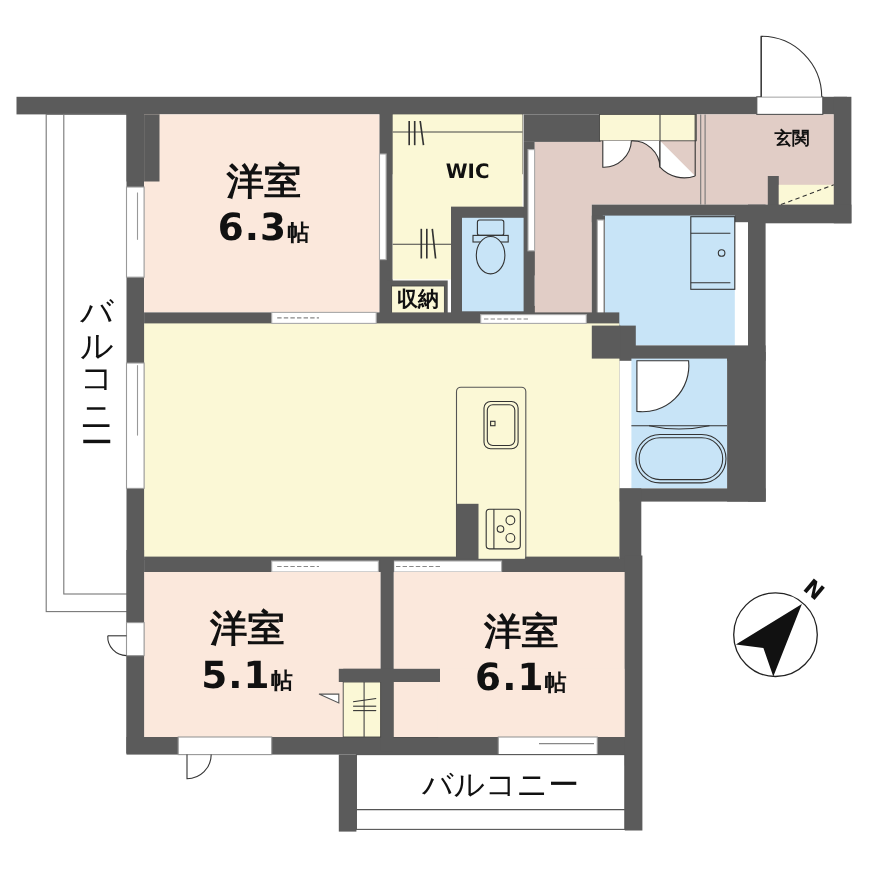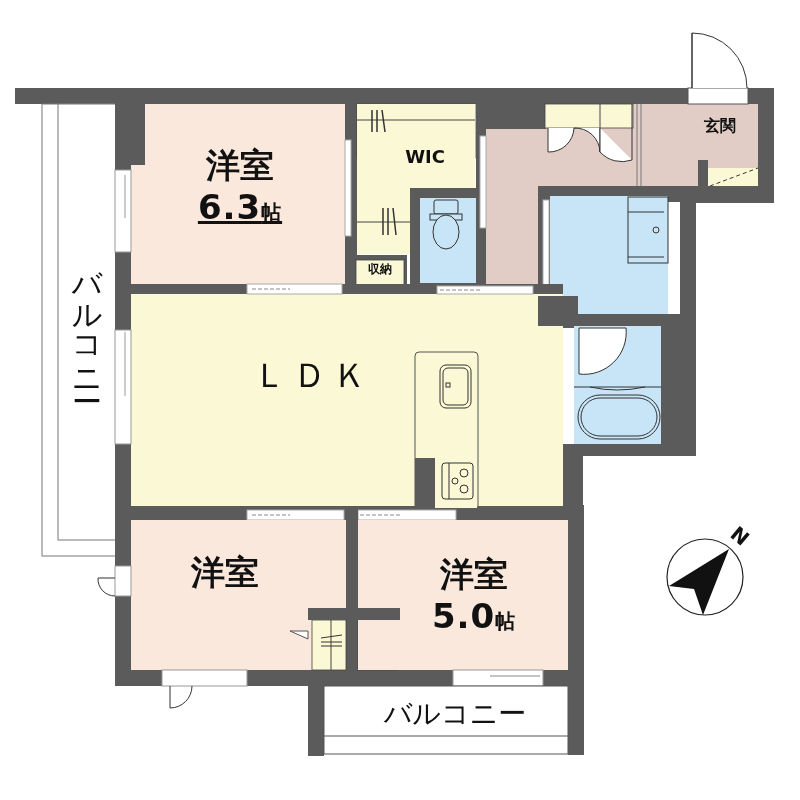--- a/index.html
+++ b/index.html
@@ -170,37 +170,37 @@
   <rect x="308" y="686" width="16" height="70" fill="#5b5b5b"></rect>
   <rect x="324" y="686" width="244" height="68" fill="#fff" stroke="#555"></rect>
   <line x1="324" y1="736" x2="568" y2="736" stroke="#555"></line>
 
   <circle cx="705" cy="577" r="38" fill="#fff" stroke="#222" stroke-width="1.2"></circle>
   <polygon points="729,549 669,586 694,589 703,615" fill="#111"></polygon>
 </svg>
 
 <div class="label" style="left:170px;top:148px;width:140px;">
   <div class="big">洋室</div>
-  <div class="num" style="margin-top:8px;text-decoration:underline;"><span>6.3</span><small>帖</small></div>
+  <div class="num" style="margin-top:8px;"><span>6.3</span><small>帖</small></div>
 </div>
 
 <div class="label" style="left:385px;top:148px;width:60px;font-size:18px;text-align:right;">WIC</div>
-<div class="label" style="left:356px;top:263px;width:48px;font-size:12px;">収納</div>
+<div class="label" style="left:356px;top:263px;width:48px;font-size:19px;">収納</div>
 <div class="label" style="left:680px;top:118px;width:80px;font-size:16px;">玄関</div>
 
 <div class="label" style="left:228px;top:358px;width:170px;">
-  <div style="font-size:34px;font-weight:normal;letter-spacing:6px;">ＬＤＫ</div>
 </div>
 
 <div class="label" style="left:155px;top:555px;width:140px;">
   <div class="big">洋室</div>
+  <div class="num" style="margin-top:8px;"><span>5.1</span><small>帖</small></div>
 </div>
 
 <div class="label" style="left:404px;top:557px;width:140px;">
   <div class="big">洋室</div>
-  <div class="num" style="margin-top:8px;"><span>5.0</span><small>帖</small></div>
+  <div class="num" style="margin-top:8px;"><span>6.1</span><small>帖</small></div>
 </div>
 
 <div class="label" style="left:66px;top:250px;width:36px;font-size:30px;font-weight:normal;writing-mode:vertical-rl;">バルコニー</div>
 <div class="label" style="left:360px;top:700px;width:190px;font-size:28px;font-weight:normal;">バルコニー</div>
 
 <div class="label" style="left:730px;top:526px;width:20px;font-size:20px;transform:rotate(40deg);">N</div>
 <div class="abs" style="left:667px;top:539px;width:76px;height:76px;"></div>
 
 </body></html>

